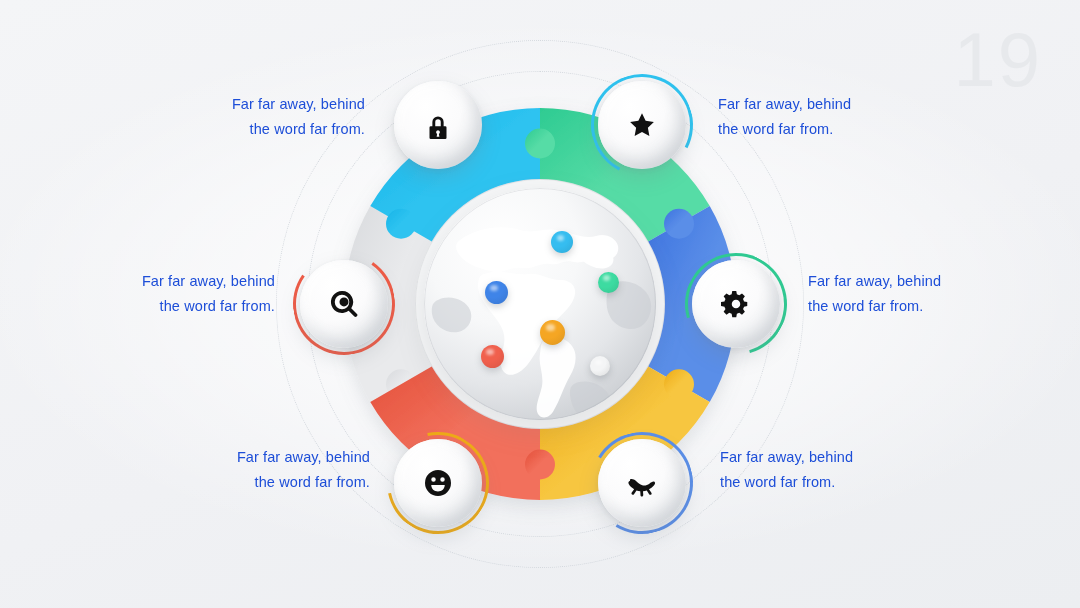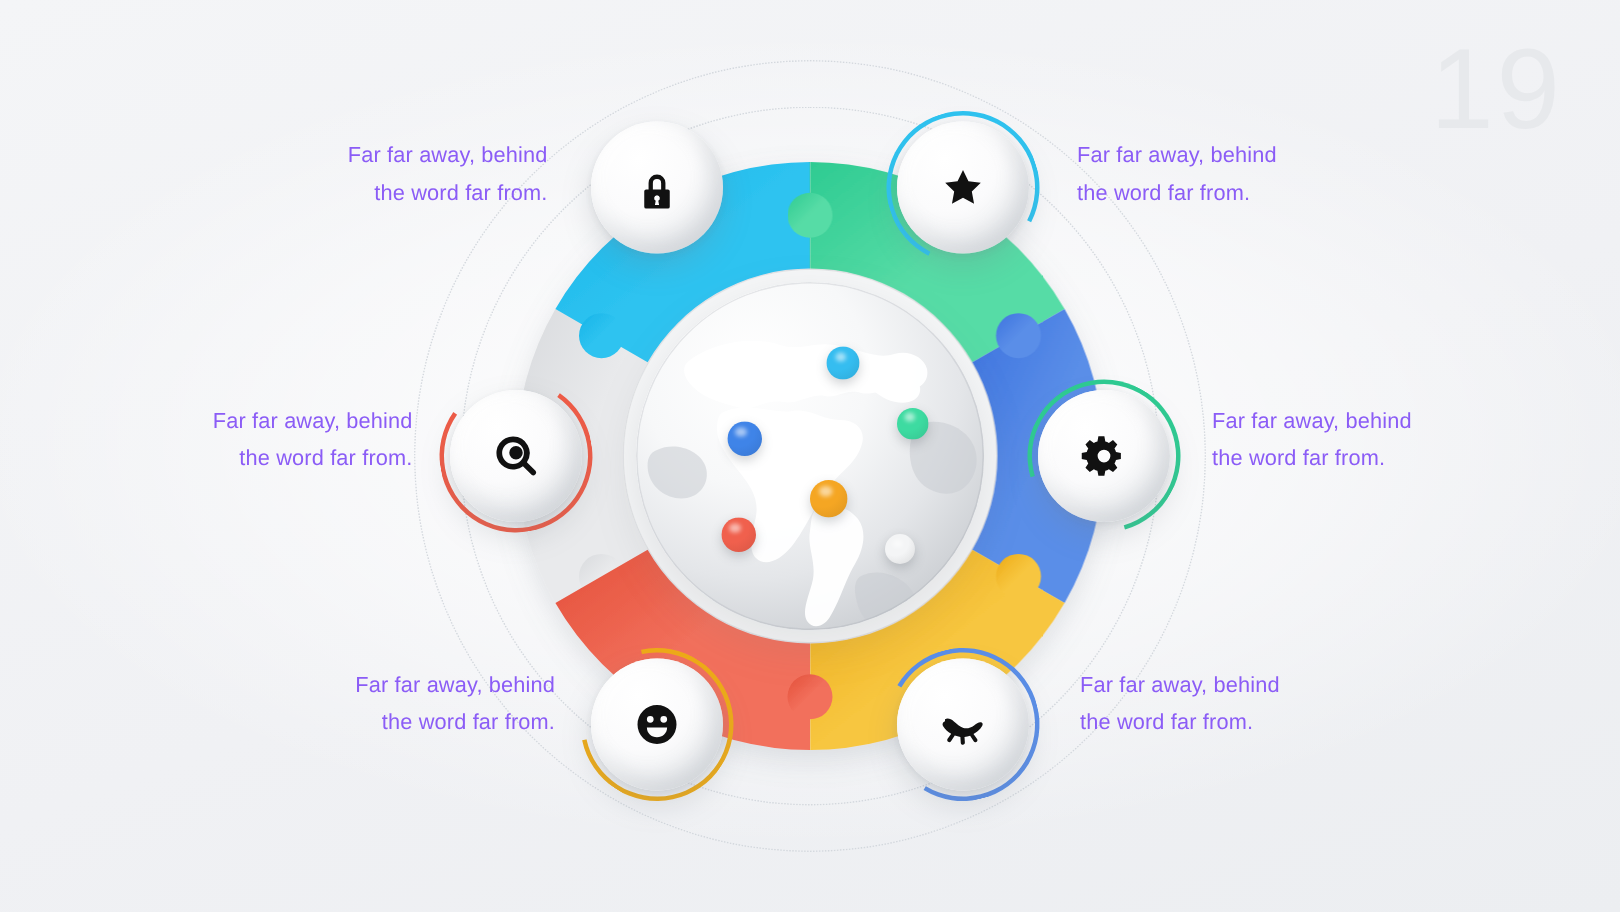--- a/index.html
+++ b/index.html
@@ -137,21 +137,21 @@
     height: 30px;
     display: block;
     fill: #111111;
   }
 
   
   .label {
     position: absolute;
     font-size: 14.5px;
     line-height: 1.72;
-    color: #8b5cf6;
+    color: #1d4ed8;
     white-space: pre-line;
     z-index: 30;
     letter-spacing: 0.1px;
   }
   .label.right-align { text-align: right; }
   .label.left-align  { text-align: left; }
 </style>
 </head>
 <body>
 

